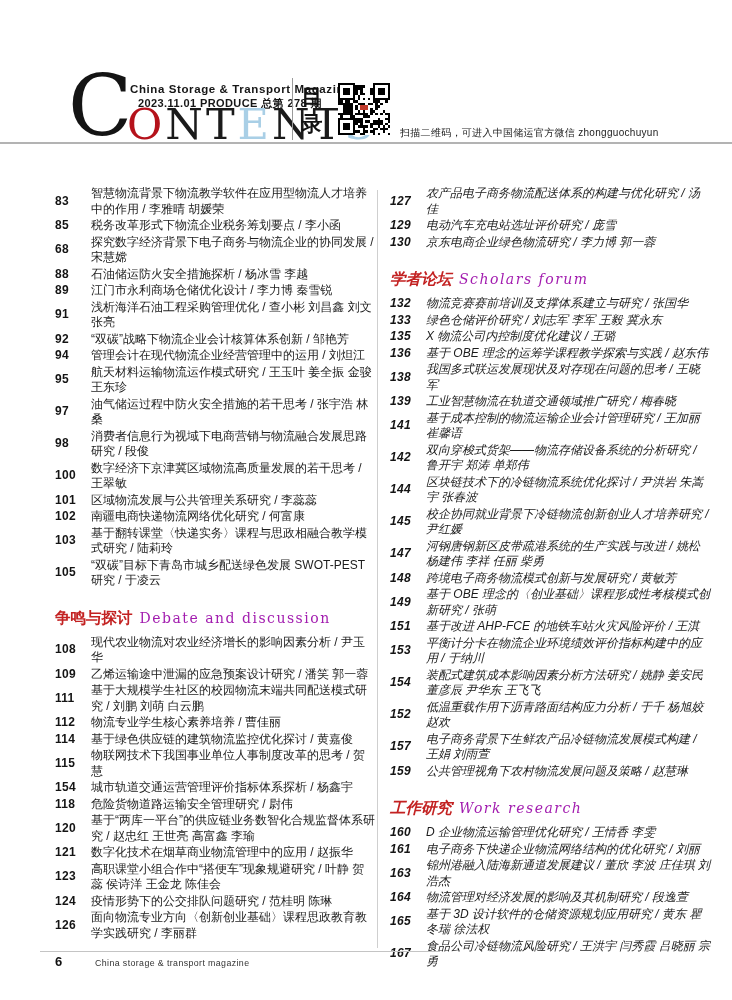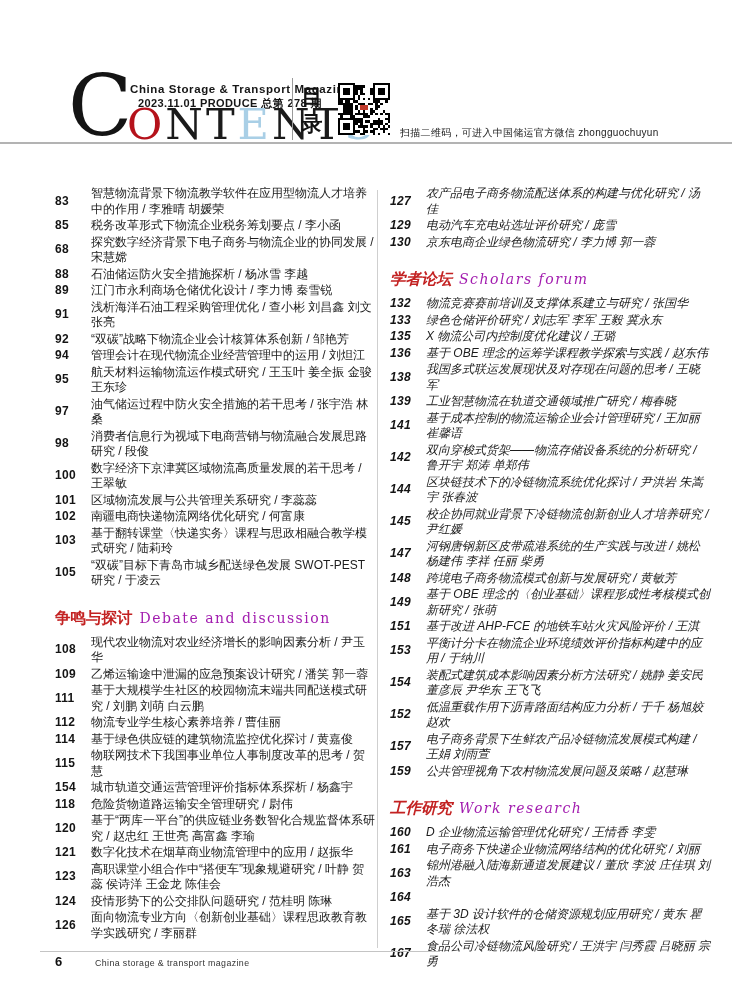--- a/index.html
+++ b/index.html
@@ -436,20 +436,21 @@
       <div class="entry">
         <span class="pg">161</span>
         <span class="tx">电子商务下快递企业物流网络结构的优化研究 / 刘丽</span>
       </div>
       <div class="entry">
         <span class="pg">163</span>
         <span class="tx">锦州港融入陆海新通道发展建议 / 董欣 李波 庄佳琪 刘浩杰</span>
       </div>
       <div class="entry">
         <span class="pg">164</span>
+        <span class="tx">物流管理对经济发展的影响及其机制研究 / 段逸萱</span>
       </div>
       <div class="entry">
         <span class="pg">165</span>
         <span class="tx">基于 3D 设计软件的仓储资源规划应用研究 / 黄东 瞿冬瑞 徐法权</span>
       </div>
       <div class="entry">
         <span class="pg">167</span>
         <span class="tx">食品公司冷链物流风险研究 / 王洪宇 闫秀霞 吕晓丽 宗勇</span>
       </div>
     </div>

